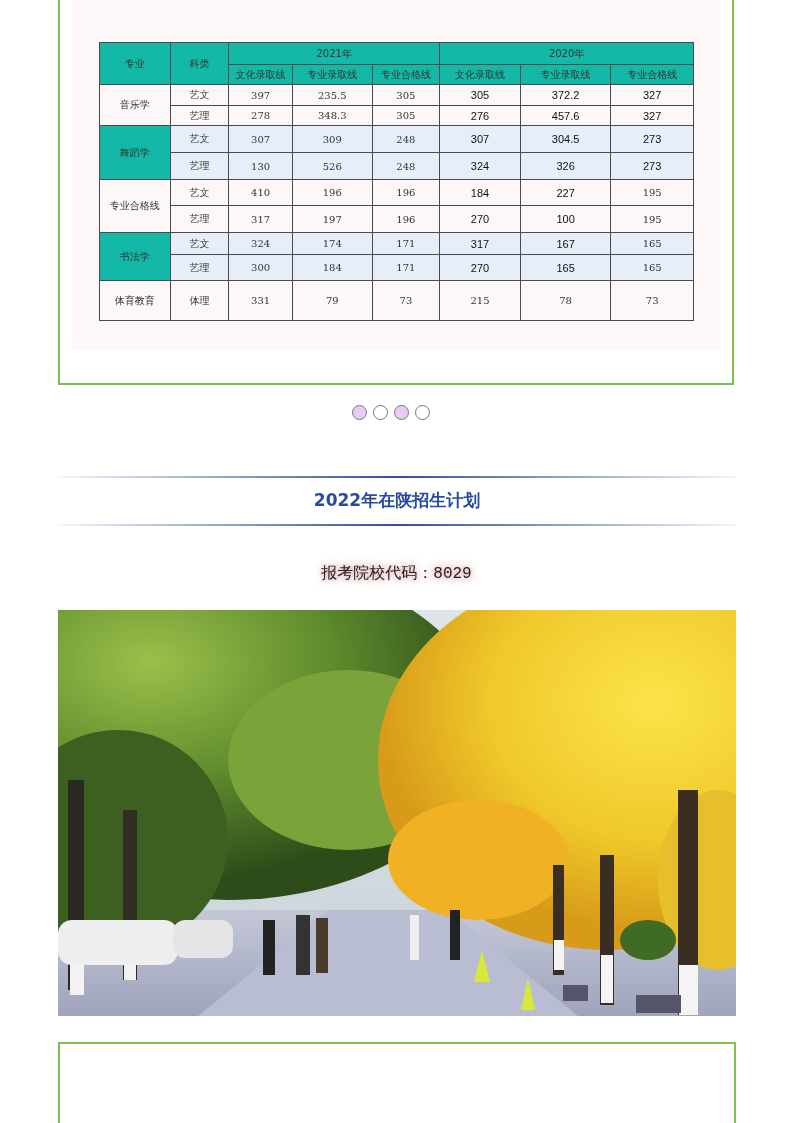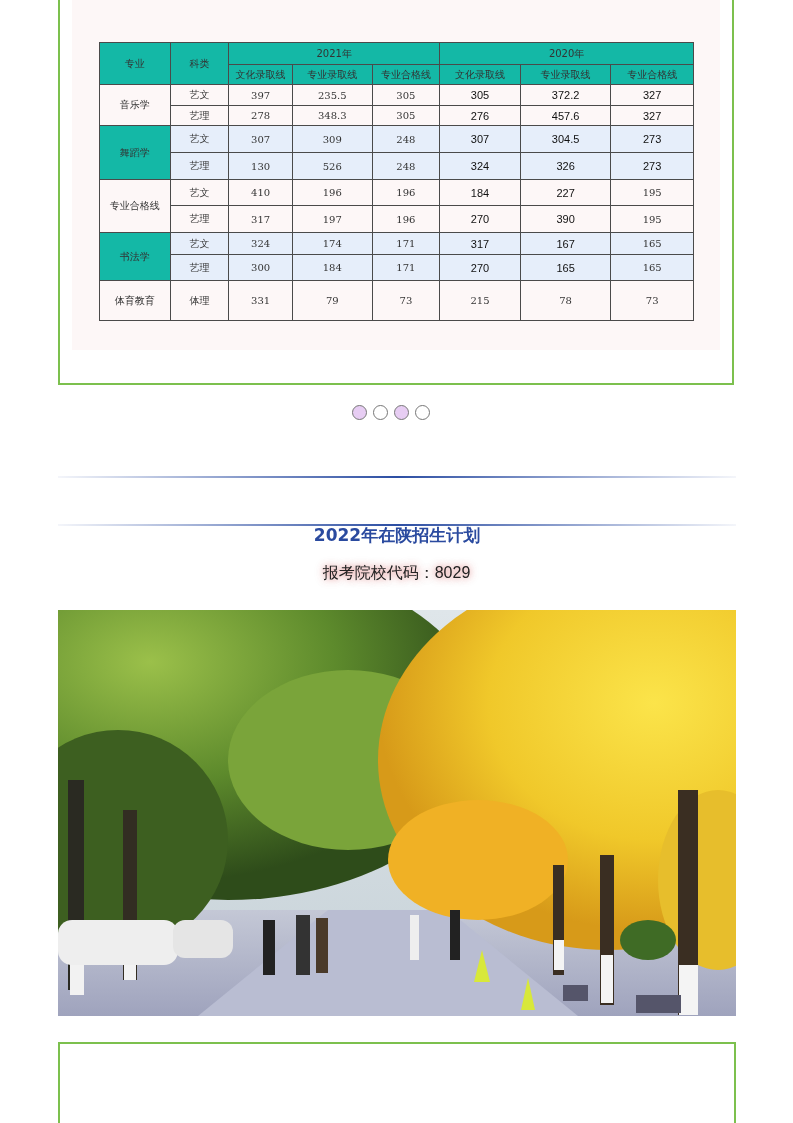--- a/index.html
+++ b/index.html
@@ -21,24 +21,24 @@
   table.scores tbody tr.band td.major { background:#14b8a6; }
 
   .dots { position:absolute; left:352px; top:405px; display:flex; gap:6px; }
   .dot { width:15px; height:15px; border-radius:50%; border:1px solid #777; box-sizing:border-box; }
   .dot.active { background:#e7cdf3; }
   .dot.inactive { background:#fff; }
 
   .rule { position:absolute; left:58px; width:678px; height:2px;
     background:linear-gradient(to right, rgba(40,70,160,0.05), #2c4ea3 50%, rgba(40,70,160,0.05)); }
   .section-title { position:absolute; left:58px; width:678px; top:489px; text-align:center;
-    font-family:"DejaVu Sans", sans-serif; font-weight:bold; font-size:17px; color:#2a4a9f;margin-top:35px; }
+    font-family:"DejaVu Sans", sans-serif; font-weight:bold; font-size:17px; color:#2a4a9f; }
 
   .code-line { position:absolute; left:0; width:793px; top:563px; text-align:center;
-    font-family:Liberation Sans, sans-serif; font-size:16px; color:#222;
+    font-family:Liberation Mono, monospace; font-size:16px; color:#222;
     text-shadow:0 0 6px rgba(210,80,80,0.55), 0 0 10px rgba(210,80,80,0.35); }
 
   .photo { position:absolute; left:58px; top:610px; width:678px; height:406px; overflow:hidden; }
 
   .frame-bottom { position:absolute; left:58px; top:1042px; width:678px; height:90px;
     border-top:2px solid #7cc04e; border-left:2px solid #7cc04e; border-right:2px solid #7cc04e; box-sizing:border-box; }
 </style>
 </head>
 <body>
 
@@ -110,21 +110,21 @@
       <td class="sans">184</td>
       <td class="sans">227</td>
       <td>195</td>
     </tr>
     <tr style="height:27px">
       <td>艺理</td>
       <td>317</td>
       <td>197</td>
       <td>196</td>
       <td class="sans">270</td>
-      <td class="sans">390</td>
+      <td class="sans">100</td>
       <td>195</td>
     </tr>
     <tr class="band" style="height:22px">
       <td rowspan="2" class="major">书法学</td>
       <td>艺文</td>
       <td>324</td>
       <td>174</td>
       <td>171</td>
       <td class="sans">317</td>
       <td class="sans">167</td>

